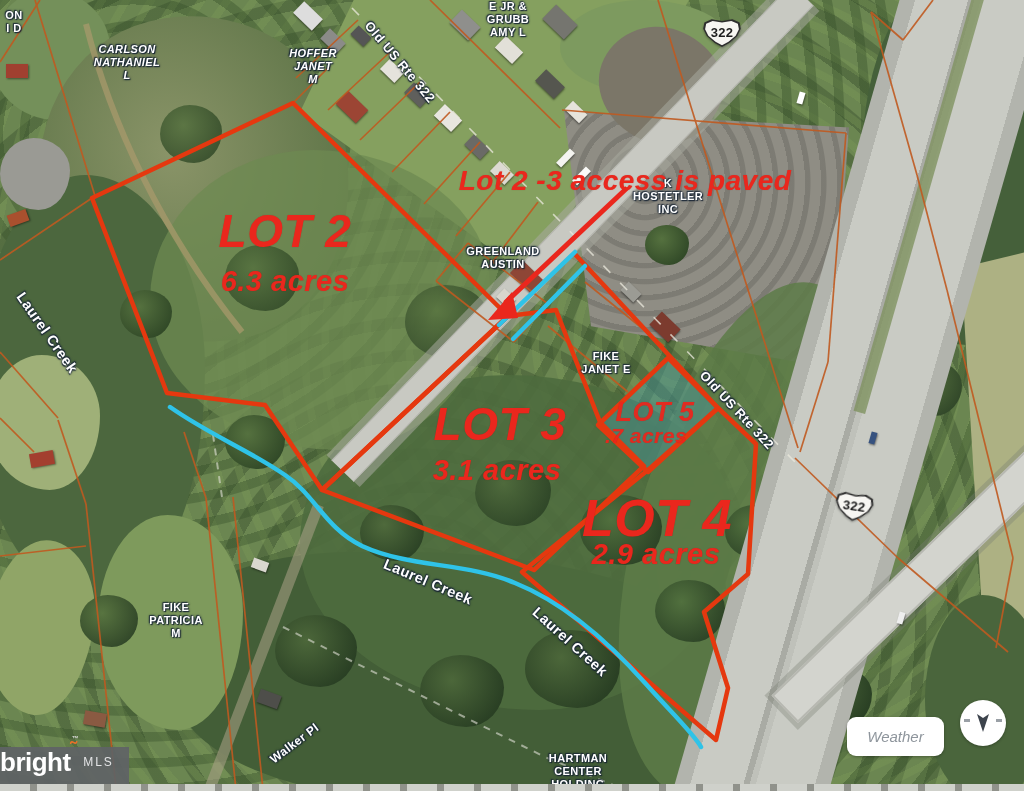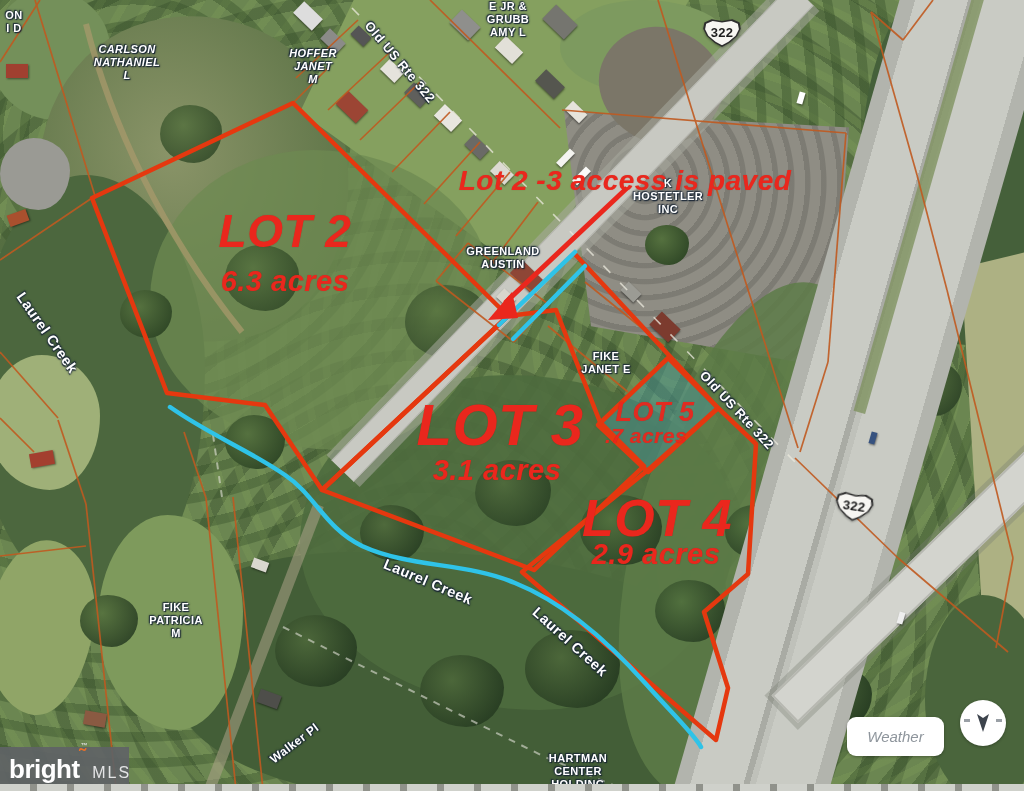--- a/index.html
+++ b/index.html
@@ -33,25 +33,25 @@
   .shield .num{position:absolute;width:100%;text-align:center;top:7px;
     font-size:13px;font-weight:700;color:#1e1e1e;letter-spacing:.3px;}
   #weather-btn{position:absolute;left:847px;top:717px;width:97px;height:39px;background:#fff;
     border:none;border-radius:9px;box-shadow:0 1px 3px rgba(0,0,0,.3);cursor:pointer;
     color:#8e959c;font-style:italic;font-size:15px;font-family:"Liberation Sans",sans-serif;}
   #compass{position:absolute;left:960px;top:700px;width:46px;height:46px;border-radius:50%;
     background:#fff;box-shadow:0 1px 3px rgba(0,0,0,.3);cursor:pointer;}
   #compass .tick{position:absolute;width:6px;height:2.5px;background:#9aa0a6;top:19px;}
   #compass svg{position:absolute;left:10px;top:9px;}
   #brand{position:absolute;left:0;top:747px;width:129px;height:44px;background:rgba(95,99,102,.92);
-    color:#fff;display:flex;align-items:center;padding-left:9px;}
+    color:#fff;display:flex;}
   #brand .main{font-size:26px;font-weight:700;letter-spacing:-.5px;position:relative;}
   #brand .tilde{position:absolute;right:1px;top:-9px;color:#e8702a;font-size:20px;font-weight:700;}
   #brand .tm{font-size:7px;vertical-align:top;position:relative;top:-12px;left:1px;color:#ddd;}
-  #brand .sub{font-size:16px;letter-spacing:2px;color:#e3e4e5;margin-left:6px;margin-top:8px;}
+  #brand .sub{font-size:12px;letter-spacing:2px;color:#e3e4e5;margin-left:6px;margin-top:8px;}
   #bottom-strip{position:absolute;left:0;top:784px;width:1024px;height:7px;background:#cfd1cb;
     background-image:repeating-linear-gradient(90deg,transparent 0 30px,#90928b 30px 37px);}
 </style>
 </head>
 <body>
 
 <div id="stage">
 
   <div>
     <div class="b" style="left:-10px;top:-10px;width:120px;height:130px;background:#74905a;"></div>
@@ -275,21 +275,21 @@
   </div>
   <div class="shield" style="left:854px;top:507px;transform:translate(-50%,-50%) rotate(8deg);">
     <div class="outer"></div>
       <div class="inner"></div>
       <div class="num">322</div>
   </div>
 
   <div class="rl" style="left:625px;top:181px;font-size:28px;">Lot 2 -3 access is paved</div>
   <div class="rl" style="left:285px;top:231px;font-size:46px;">LOT 2</div>
   <div class="rl" style="left:285px;top:281px;font-size:29px;">6.3 acres</div>
-  <div class="rl" style="left:500px;top:424px;font-size:58px;">LOT 3</div>
+  <div class="rl" style="left:500px;top:424px;font-size:46px;">LOT 3</div>
   <div class="rl" style="left:497px;top:470px;font-size:29px;">3.1 acres</div>
   <div class="rl" style="left:657px;top:518px;font-size:52px;">LOT 4</div>
   <div class="rl" style="left:656px;top:554px;font-size:29px;">2.9 acres</div>
   <div class="rl" style="left:655px;top:412px;font-size:27px;opacity:.95;">LOT 5</div>
   <div class="rl" style="left:646px;top:436px;font-size:21px;opacity:.95;">.7 acres</div>
 
   <button id="weather-btn">Weather</button>
   <div id="compass">
     <div class="tick" style="left:4px;"></div>
     <div class="tick" style="right:4px;"></div>

